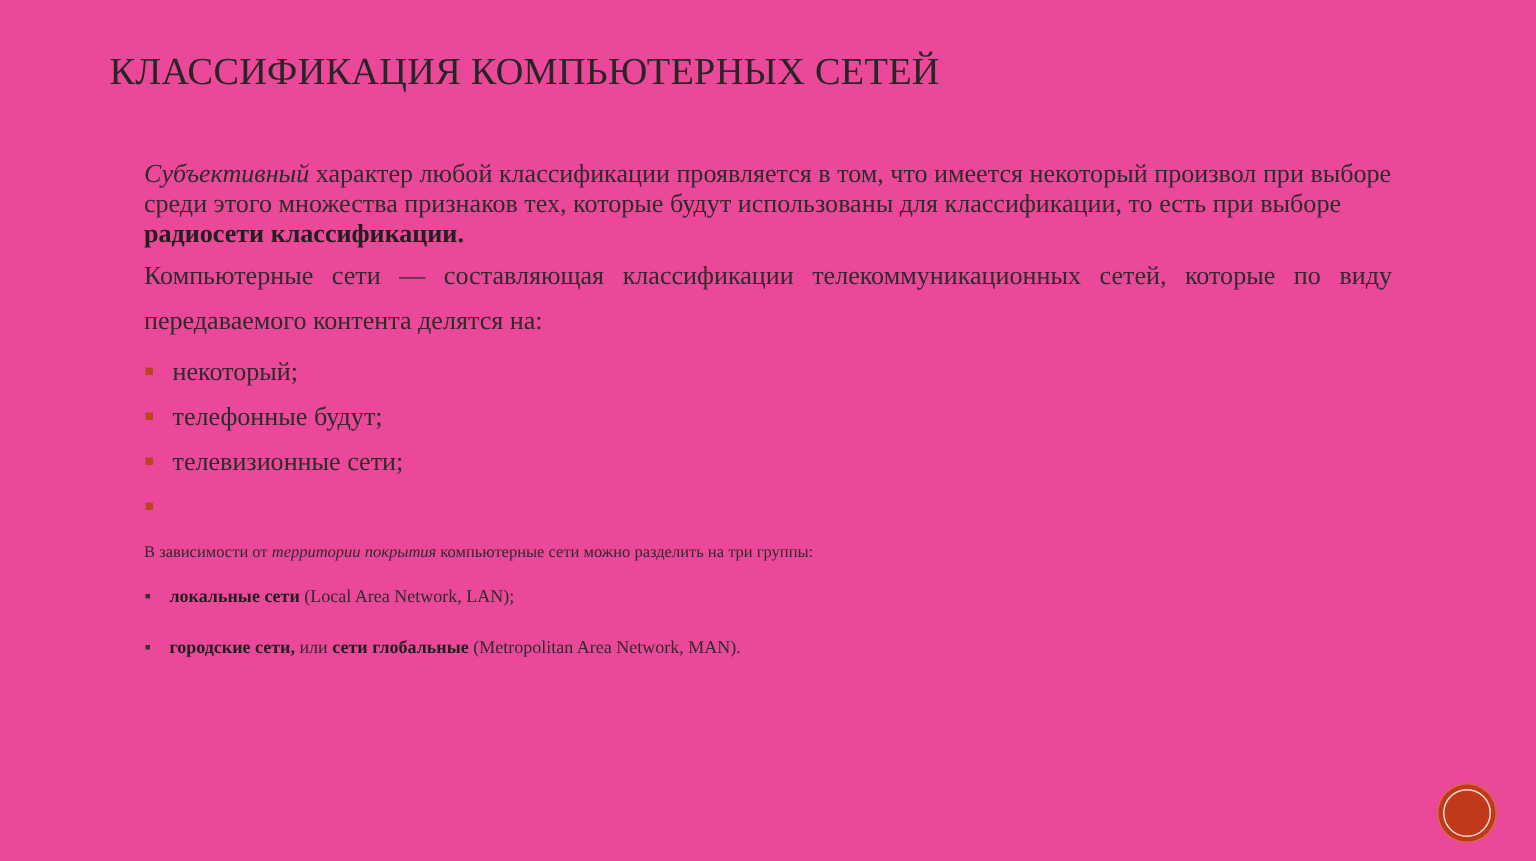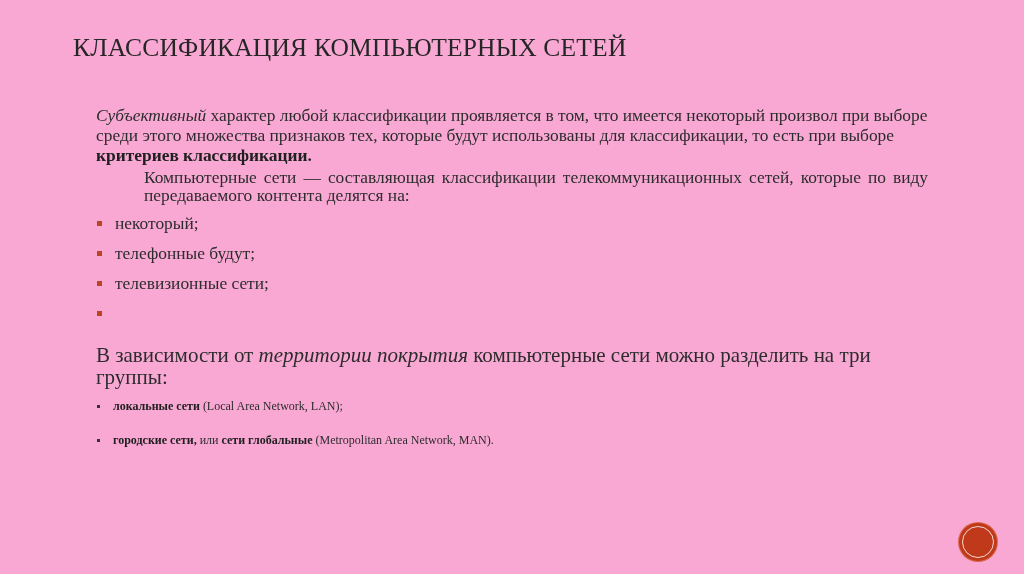--- a/index.html
+++ b/index.html
@@ -3,41 +3,41 @@
 <meta charset="utf-8">
 <style>
   html, body { margin: 0; padding: 0; }
   body {
     width: 1024px; height: 574px; overflow: hidden;
     background: #ffffff;
     font-family: "Liberation Serif", "DejaVu Serif", serif;
     color: #2b2b2b;
     position: relative;
   }
-  .slide { position: absolute; inset: 0; background: #f9a8d4; }
+  .slide { position: absolute; inset: 0; background: #ec4899; }
   .title {
     position: absolute; left: 73px; top: 33px;
     font-size: 25.5px; letter-spacing: 0.2px;
     color: #262626; font-weight: normal;
     white-space: nowrap;
   }
   .content {
     position: absolute; left: 96px; top: 105px; width: 832px;
     font-size: 17.4px; line-height: 20px; color: #2c2c2c;
   }
   .para { margin: 0; }
   .justify { text-align: justify; text-align-last: left; }
   .p1 { line-height: 20px; }
-  .p2 { margin-top: 3px; line-height: 18px; margin-left: 48px; }
+  .p2 { margin-top: 3px; line-height: 30px; }
   ul.list1 { list-style: none; margin: 8px 0 0 0; padding: 0; }
   ul.list1 li { position: relative; padding-left: 19px; height: 30px; line-height: 22px; }
   ul.list1 li .bullet {
     position: absolute; left: 1px; top: 9px; width: 5px; height: 5px; background: #b8461f;
   }
-  .p3 { margin-top: 12px; line-height: 22px; font-size: 21px; }
+  .p3 { margin-top: 1px; line-height: 22px; font-size: 11px; }
   ul.list2 { list-style: none; margin: 7px 0 0 0; padding: 0; }
   ul.list2 li { position: relative; padding-left: 17px; height: 34px; line-height: 22px; font-size: 12px; }
   ul.list2 li .dot {
     position: absolute; left: 1px; top: 10px; width: 3px; height: 3px; background: #333;
   }
   b { font-weight: bold; color: #202020; }
   i { font-style: italic; }
   .page-btn {
     position: absolute; left: 959px; top: 523px; width: 38px; height: 38px;
     border-radius: 50%; background: #c0391b;
@@ -48,21 +48,21 @@
     border: 1.5px solid #f3d8cf;
   }
 </style>
 </head>
 <body>
 
 <div class="slide">
   <div class="title">КЛАССИФИКАЦИЯ КОМПЬЮТЕРНЫХ СЕТЕЙ</div>
 
   <div class="content">
-    <p class="para p1"><i>Субъективный</i><span> характер любой классификации проявляется в том, что имеется некоторый произвол при выборе среди этого множества признаков тех, которые будут использованы для классификации, то есть при выборе </span><b>критериев классификации.</b></p>
+    <p class="para p1"><i>Субъективный</i><span> характер любой классификации проявляется в том, что имеется некоторый произвол при выборе среди этого множества признаков тех, которые будут использованы для классификации, то есть при выборе </span><b>радиосети классификации.</b></p>
 
     <p class="para p2 justify">Компьютерные сети — составляющая классификации телекоммуникационных сетей, которые по виду передаваемого контента делятся на:</p>
 
     <ul class="list1">
       <li><span class="bullet"></span><span>некоторый;</span></li>
       <li><span class="bullet"></span><span>телефонные будут;</span></li>
       <li><span class="bullet"></span><span>телевизионные сети;</span></li>
       <li><span class="bullet"></span></li>
     </ul>
 

